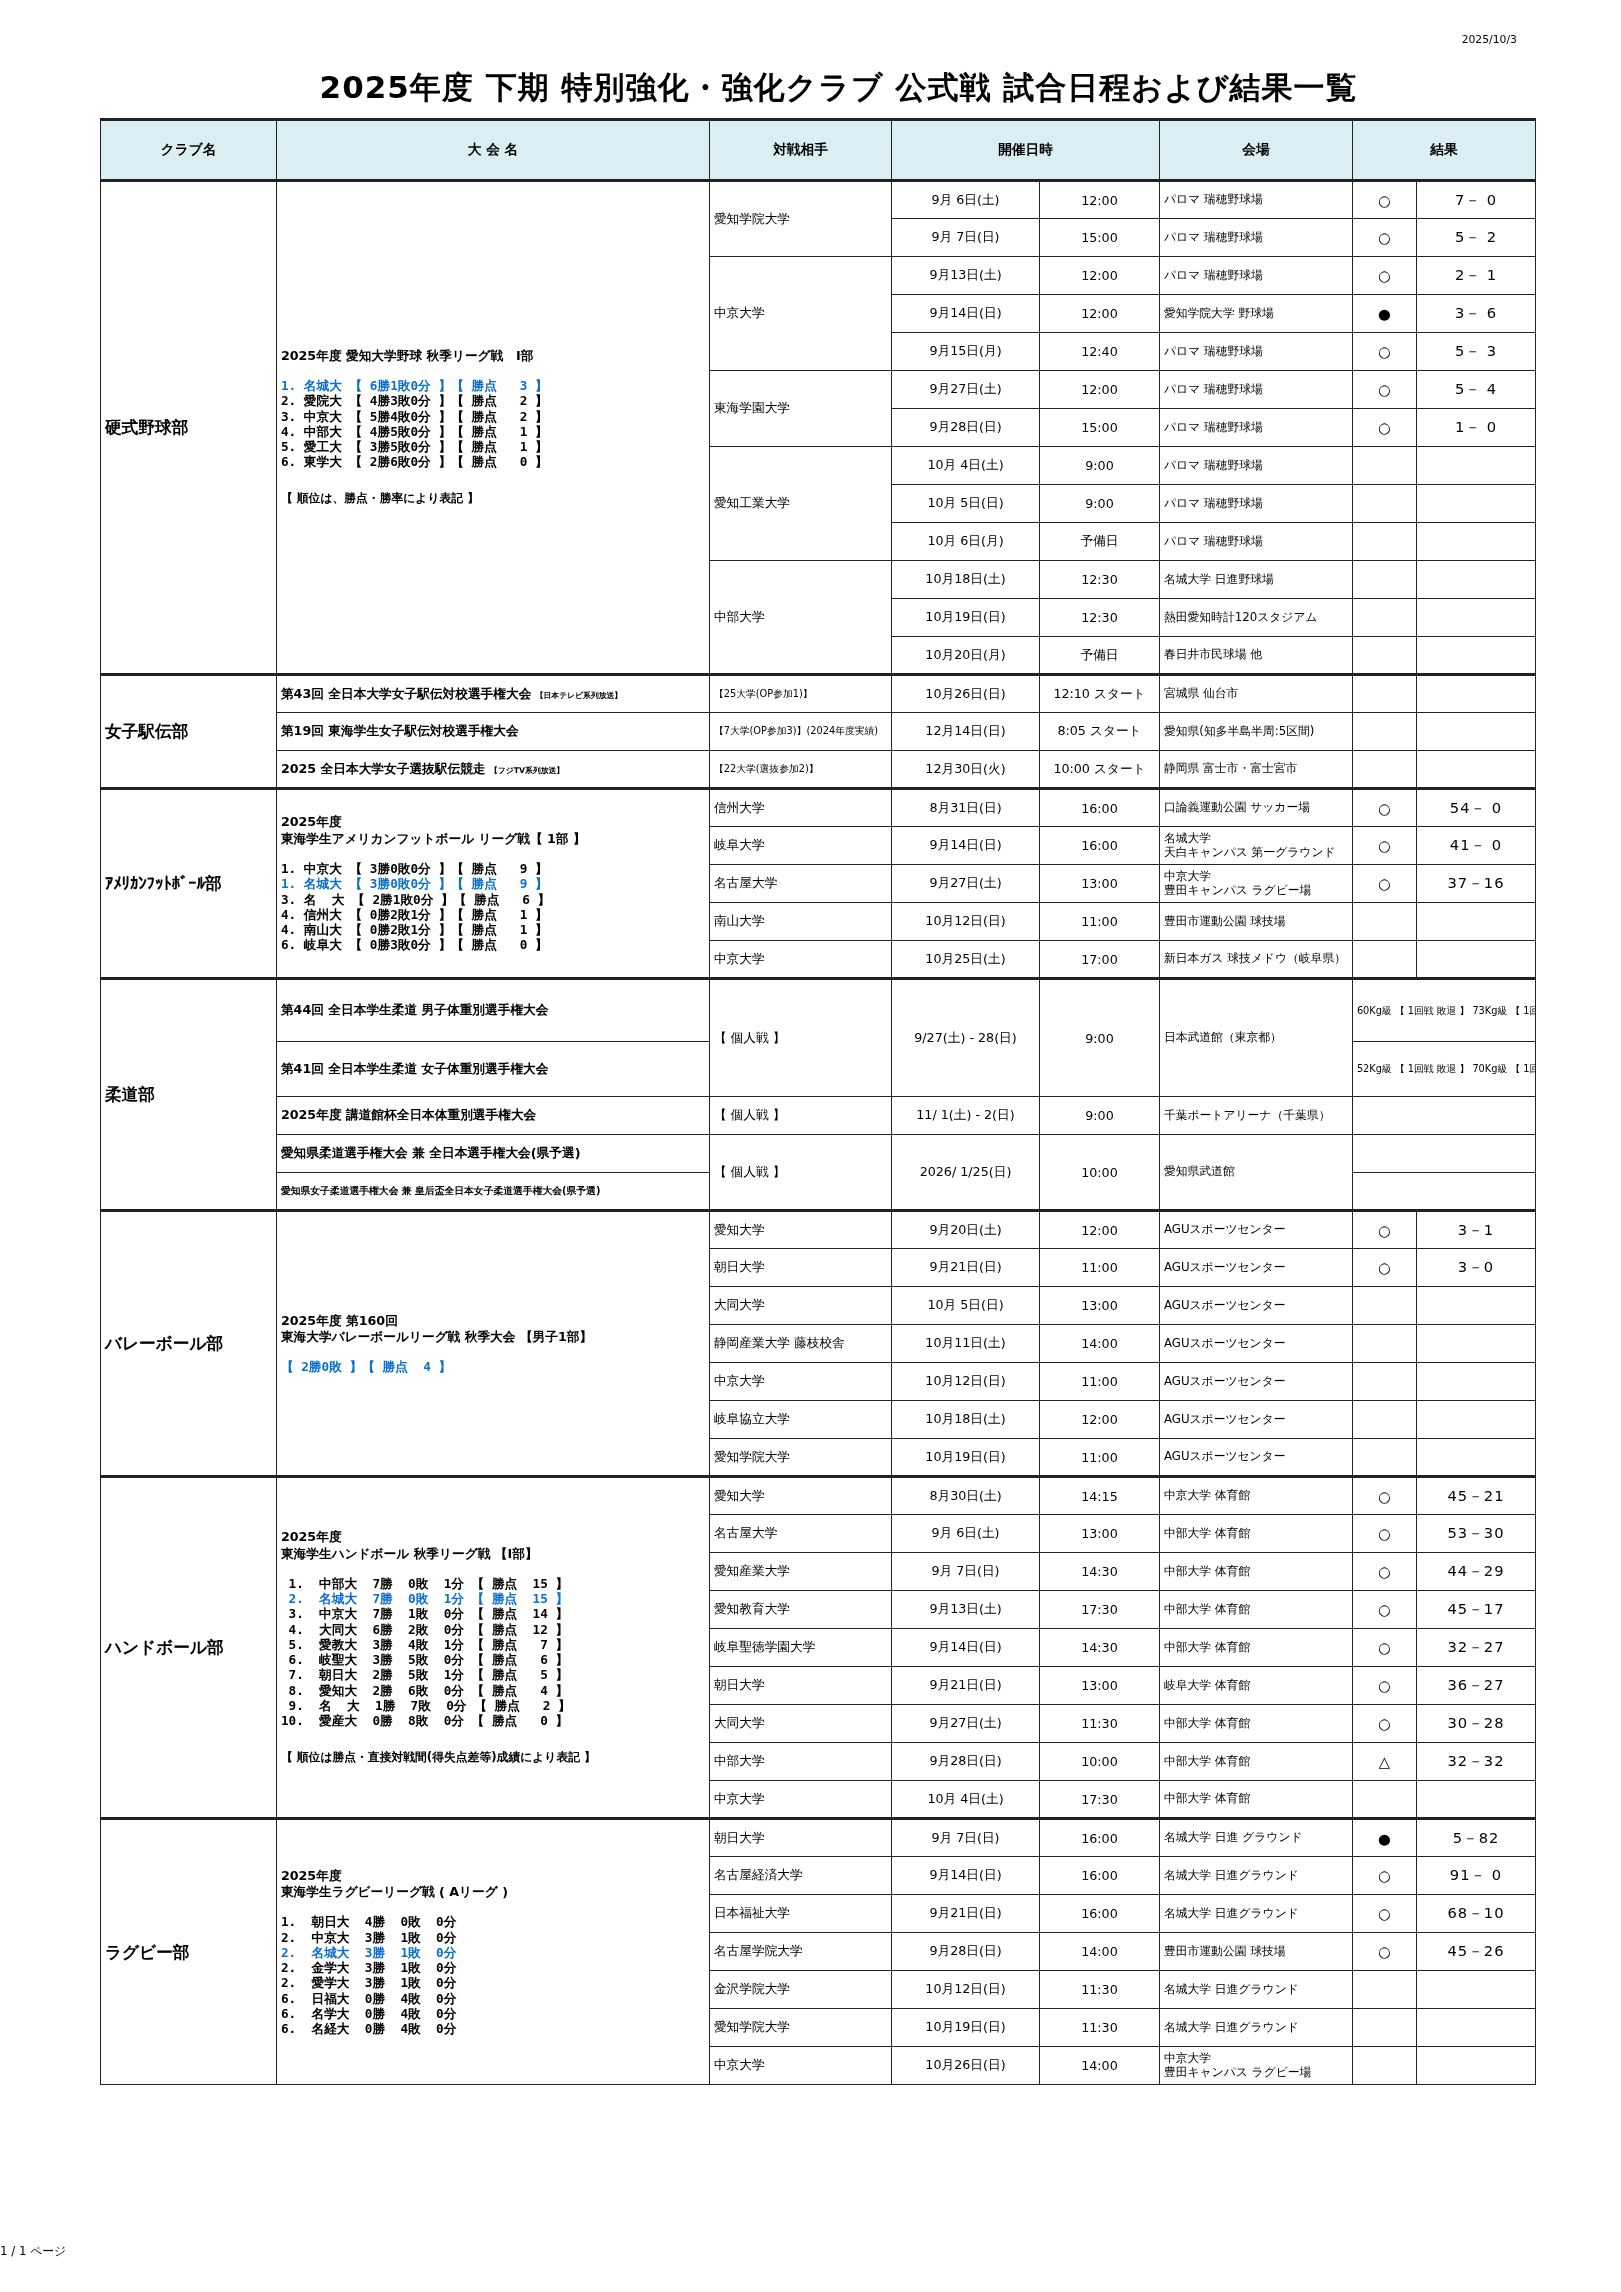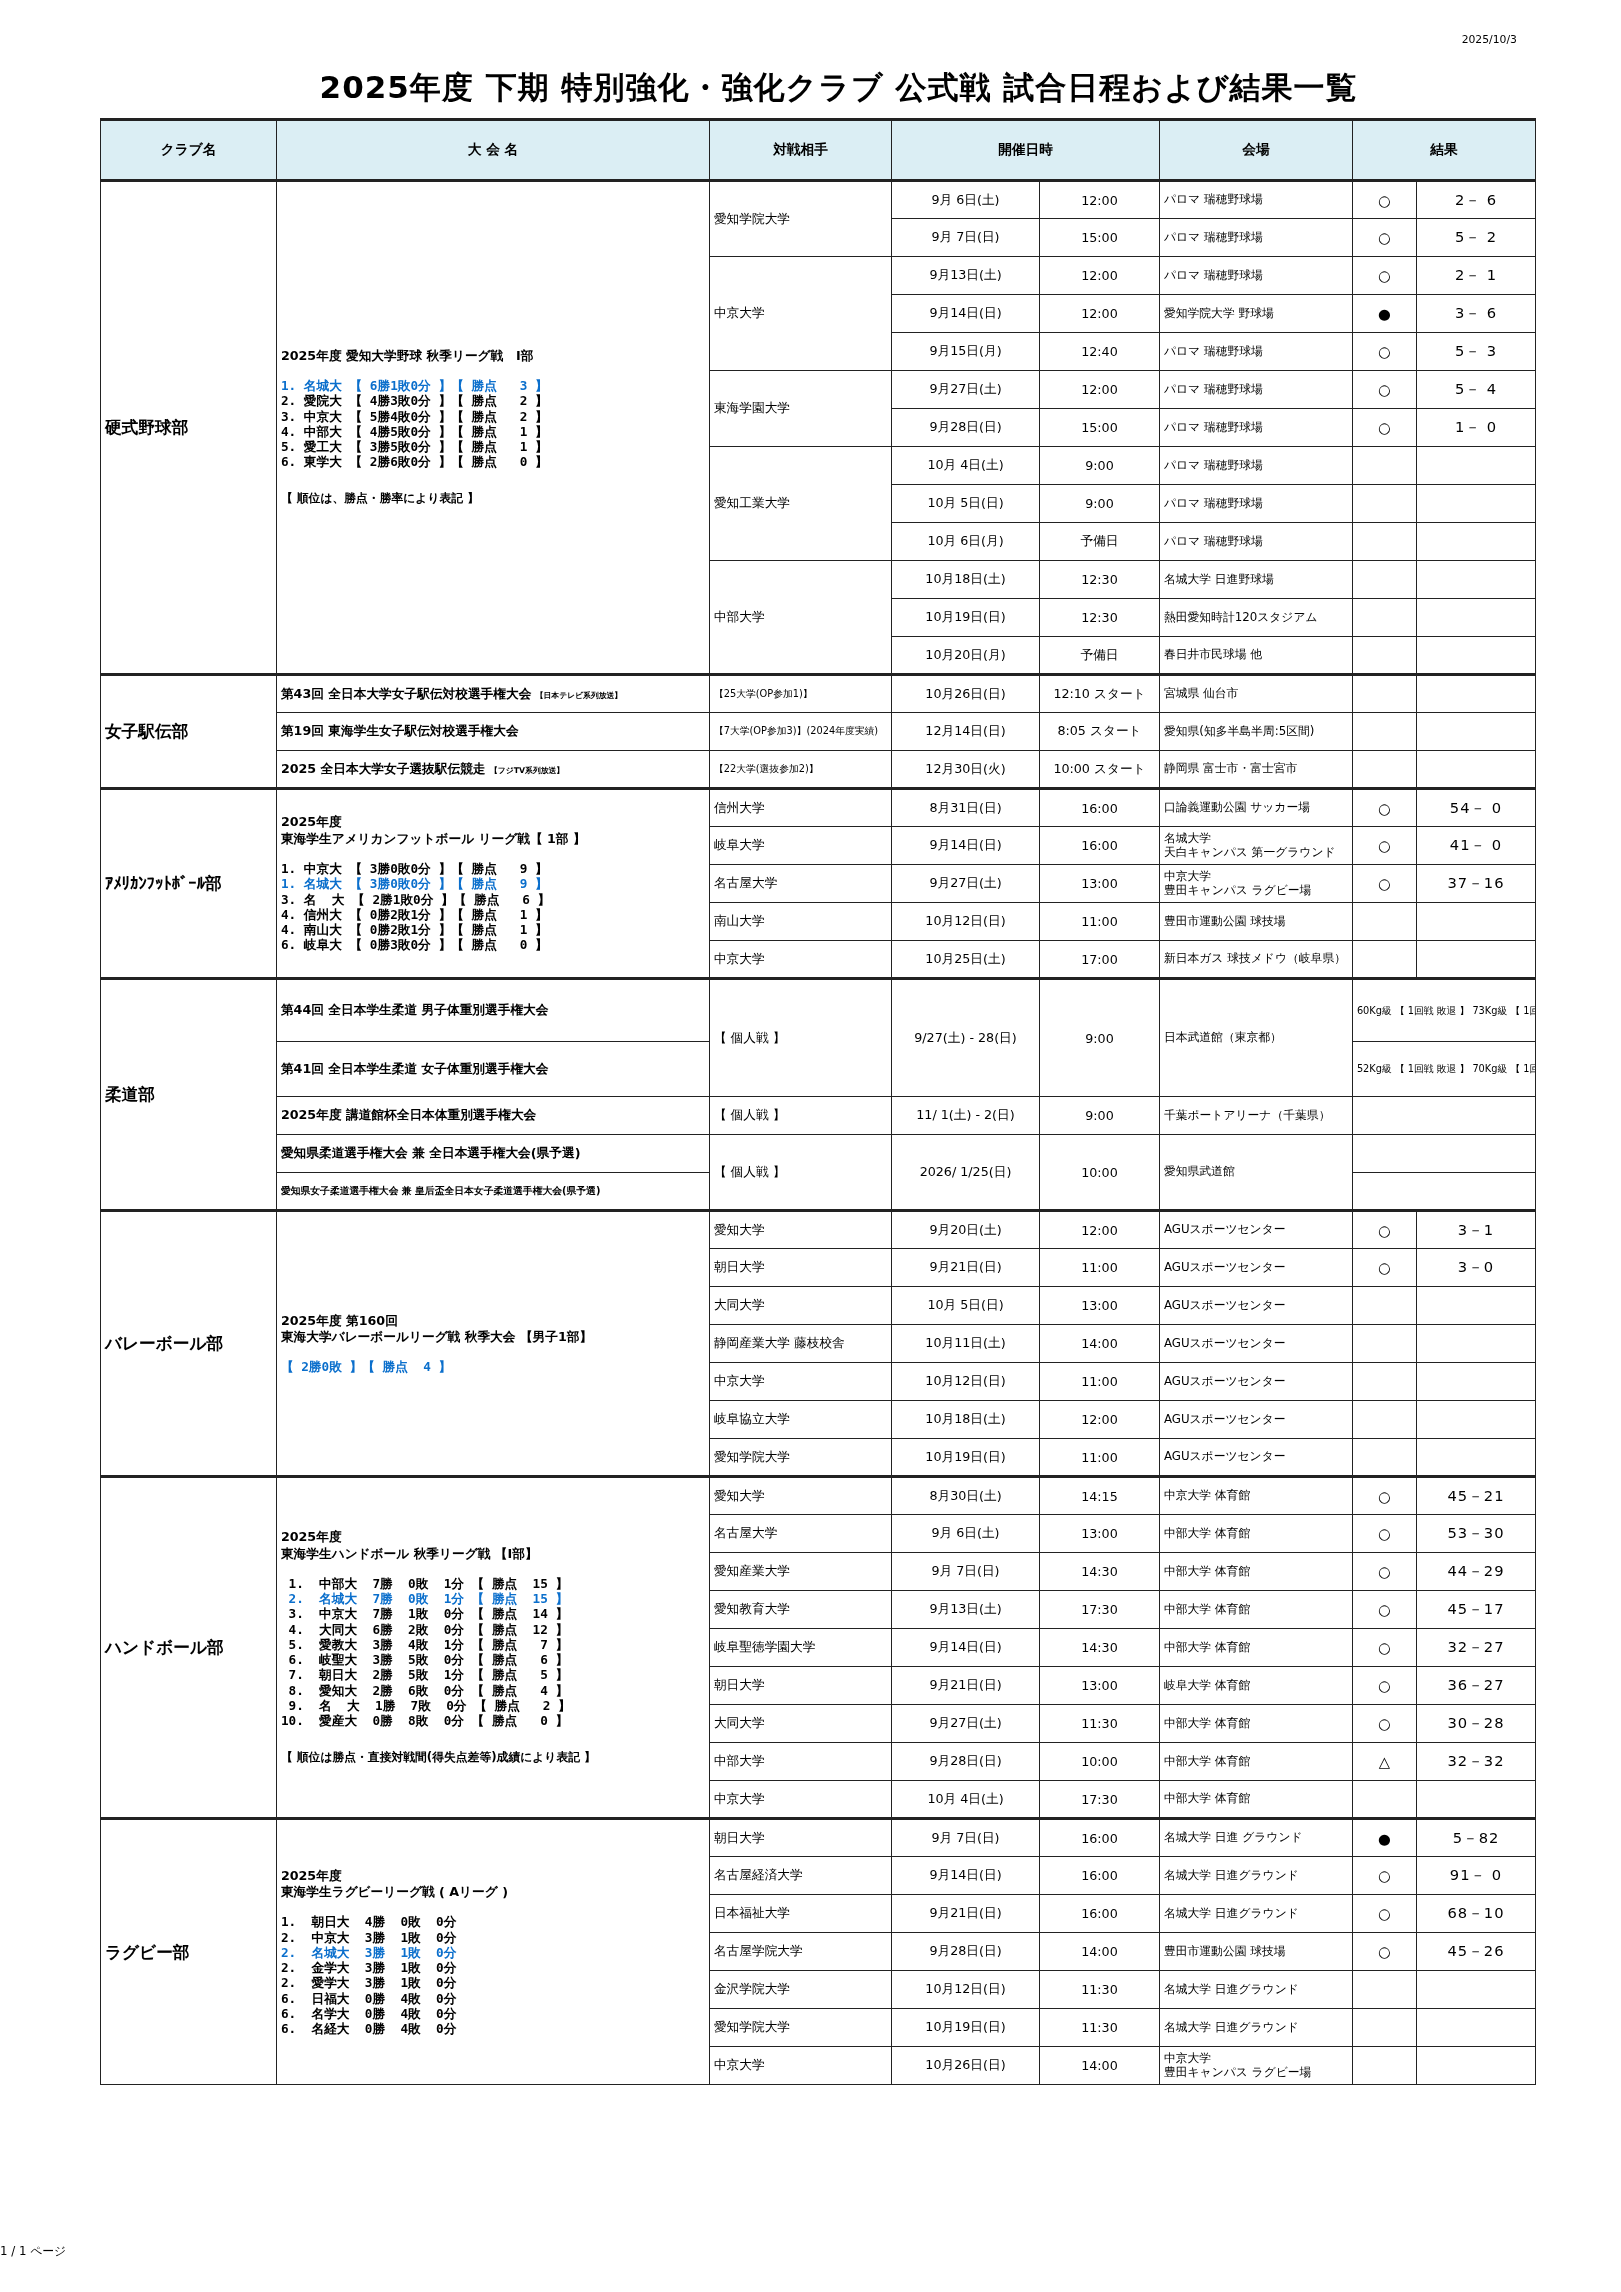--- a/index.html
+++ b/index.html
@@ -61,21 +61,21 @@
         <td class="comp" rowspan="13">
           <div class="ctitle">2025年度 愛知大学野球 秋季リーグ戦　Ⅰ部</div>
           <div class="standings"><div class="hl">1. 名城大 【 6勝1敗0分 】【 勝点   3 】</div><div class="">2. 愛院大 【 4勝3敗0分 】【 勝点   2 】</div><div class="">3. 中京大 【 5勝4敗0分 】【 勝点   2 】</div><div class="">4. 中部大 【 4勝5敗0分 】【 勝点   1 】</div><div class="">5. 愛工大 【 3勝5敗0分 】【 勝点   1 】</div><div class="">6. 東学大 【 2勝6敗0分 】【 勝点   0 】</div></div>
           <div class="note">【 順位は、勝点・勝率により表記 】</div>
         </td>
         <td class="opp" rowspan="2">愛知学院大学</td>
         <td class="date">9月  6日(土)</td>
         <td class="time">12:00</td>
         <td class="venue">パロマ 瑞穂野球場</td>
         <td class="mark">○</td>
-        <td class="score">2－ 6</td>
+        <td class="score">7－ 0</td>
       </tr>
       <tr class="dash" style="height: 38px;">
         <td class="date">9月  7日(日)</td>
         <td class="time">15:00</td>
         <td class="venue">パロマ 瑞穂野球場</td>
         <td class="mark">○</td>
         <td class="score">5－ 2</td>
       </tr>
       <tr class="" style="height: 38px;">
         <td class="opp" rowspan="3">中京大学</td>

